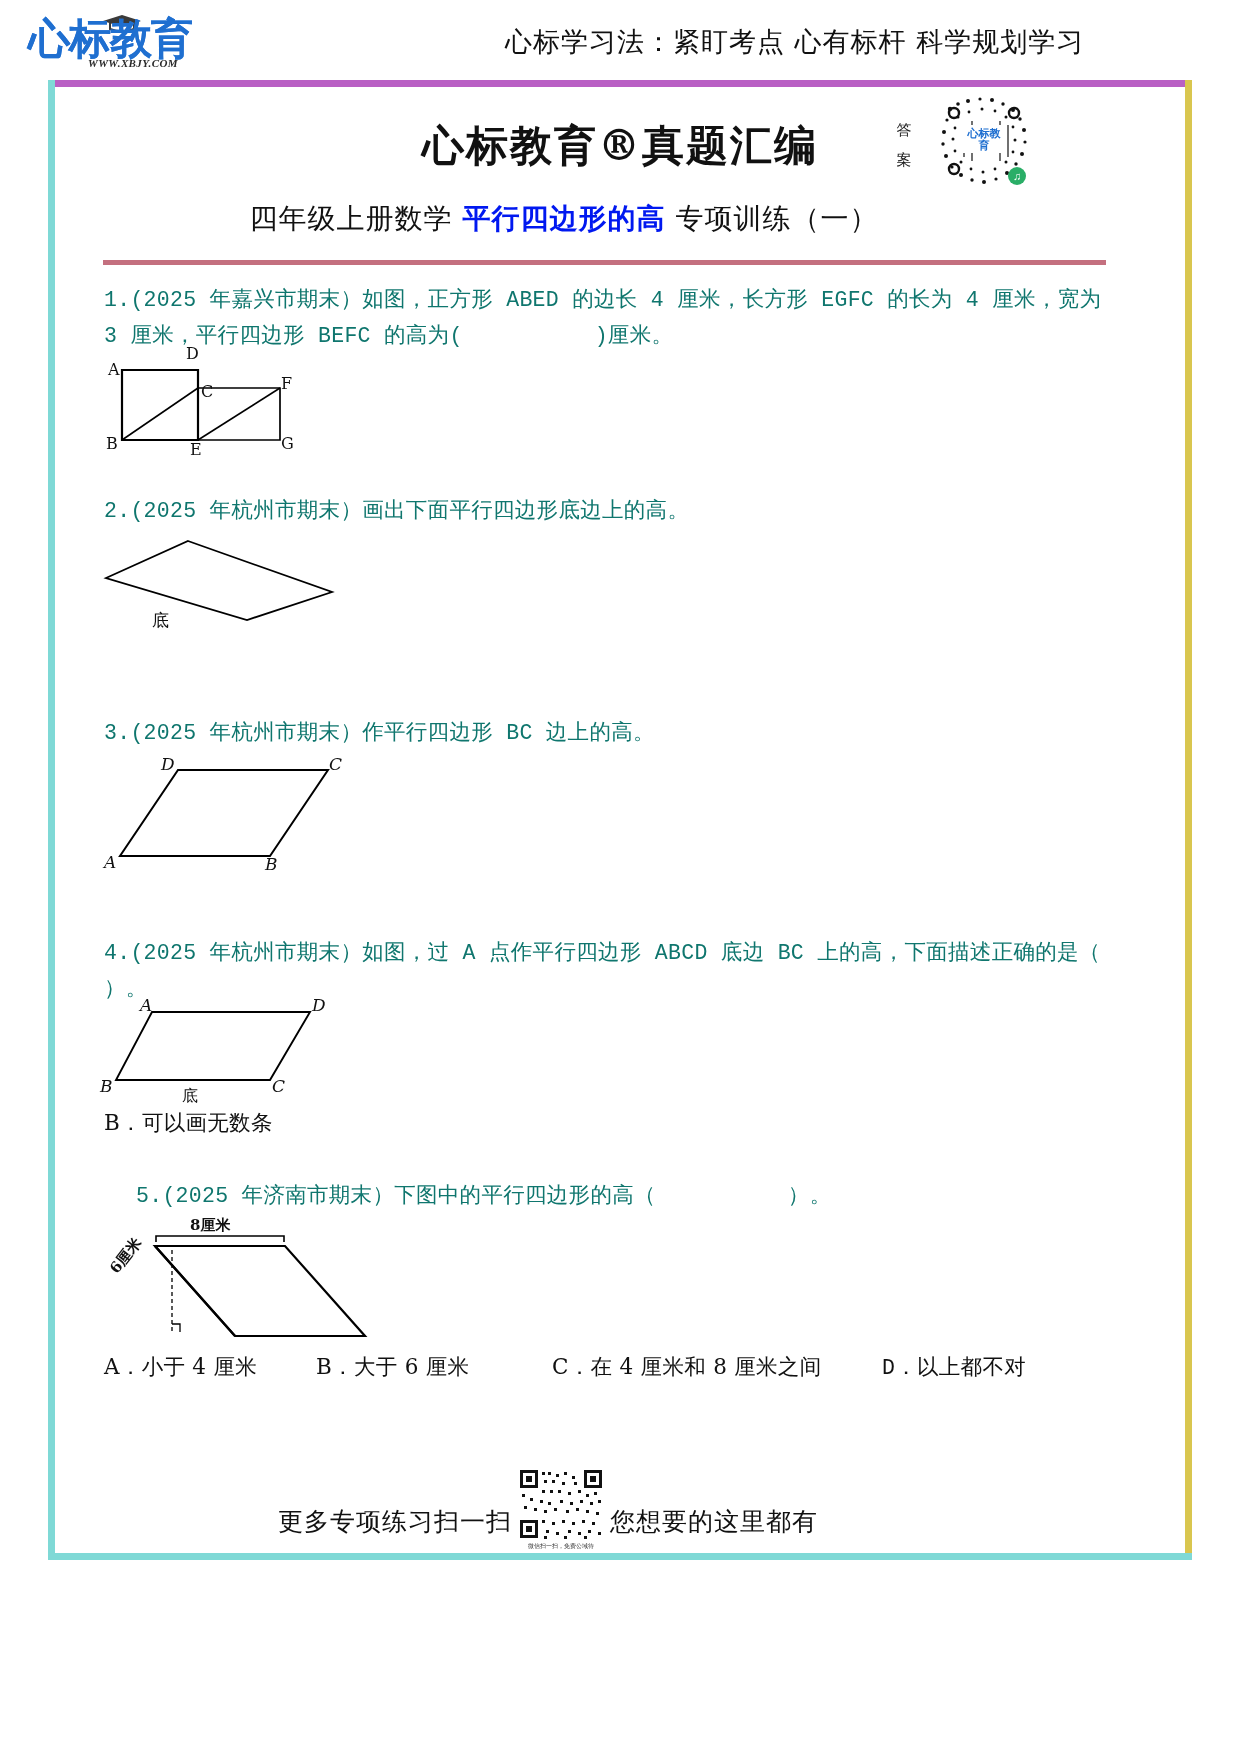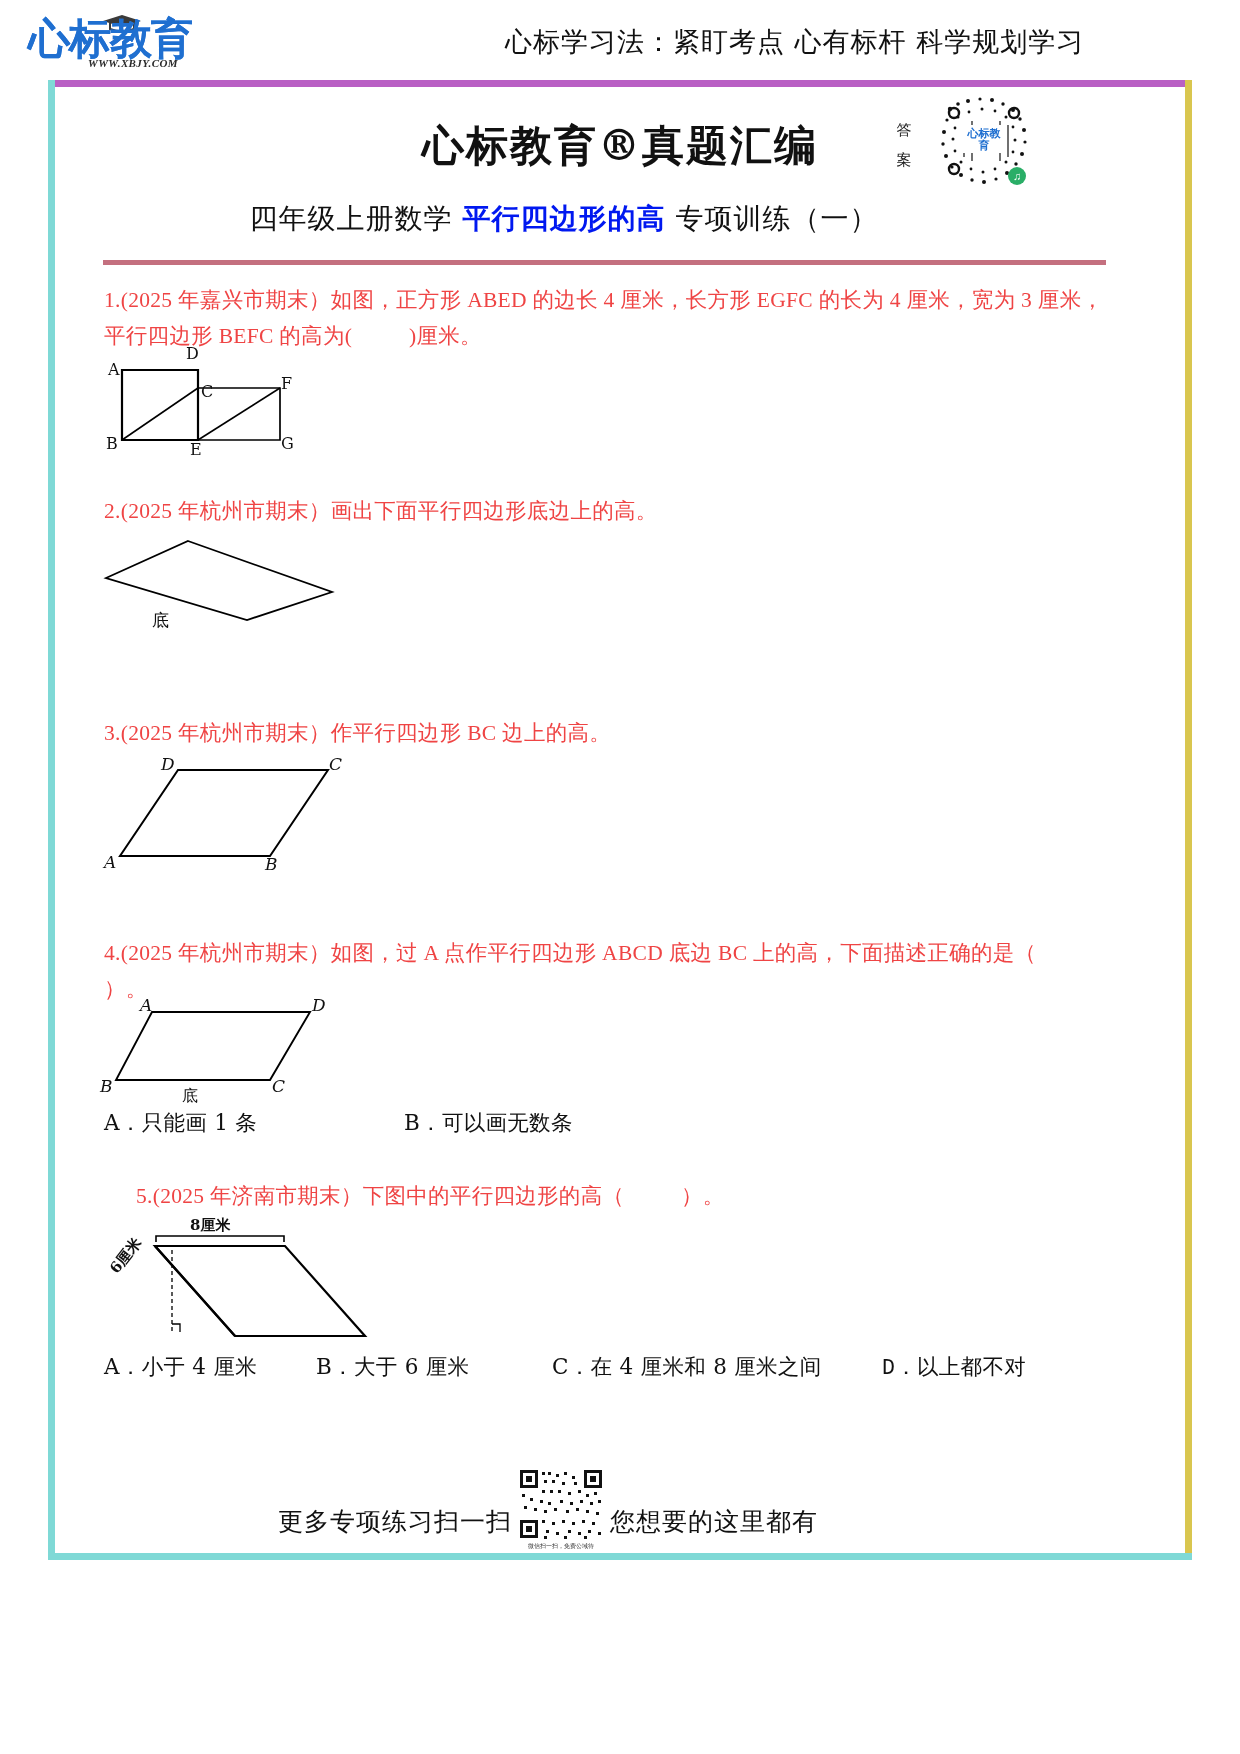--- a/index.html
+++ b/index.html
@@ -100,23 +100,23 @@
   .subtitle-row .accent { color: #0018f0; font-weight: bold; }
 
   .rule-line {
     position: absolute; left: 103px; top: 260px;
     width: 1003px; height: 5px; background: #c4707f;
   }
 
   
   .q {
     position: absolute;
-    font-family: Liberation Serif, serif;
+    font-family: Liberation Mono, monospace;
     font-size: 21.5px;
-    color: #ef4444;
+    color: #0f766e;
     line-height: 36px;
     letter-spacing: 0.3px;
   }
   .q-text { white-space: pre-wrap; }
 
   .options {
     position: absolute;
     font-family: "DejaVu Serif", serif;
     font-size: 21.5px;
     color: #111;
@@ -319,21 +319,20 @@
     <polygon points="52,14 210,14 170,82 16,82" fill="none" stroke="#000" stroke-width="1.9"></polygon>
   </svg>
   <span class="lbl-i" style="left:40px;  top:-3px;">A</span>
   <span class="lbl-i" style="left:212px; top:-3px;">D</span>
   <span class="lbl-i" style="left:0px;   top:78px;">B</span>
   <span class="lbl-i" style="left:172px; top:78px;">C</span>
   <span class="lbl-cn" style="left:82px; top:88px; font-size:16px;">底</span>
 </div>
 
 <div class="options" style="left:104px; top:1108px; width:1000px;">
-  <span style="width:300px;">A．只能画 1 条</span>
   <span style="width:300px;">B．可以画无数条</span>
 </div>
 
 <div class="q" style="left:104px; top:1178px; width:1000px;margin-left:32px;">
   <span class="q-text">5.(2025 年济南市期末）下图中的平行四边形的高（          ）。</span>
 </div>
 
 <div class="fig" style="left:100px; top:1228px; width:340px; height:120px;">
   <svg width="340" height="120" viewBox="0 0 340 120">
 

